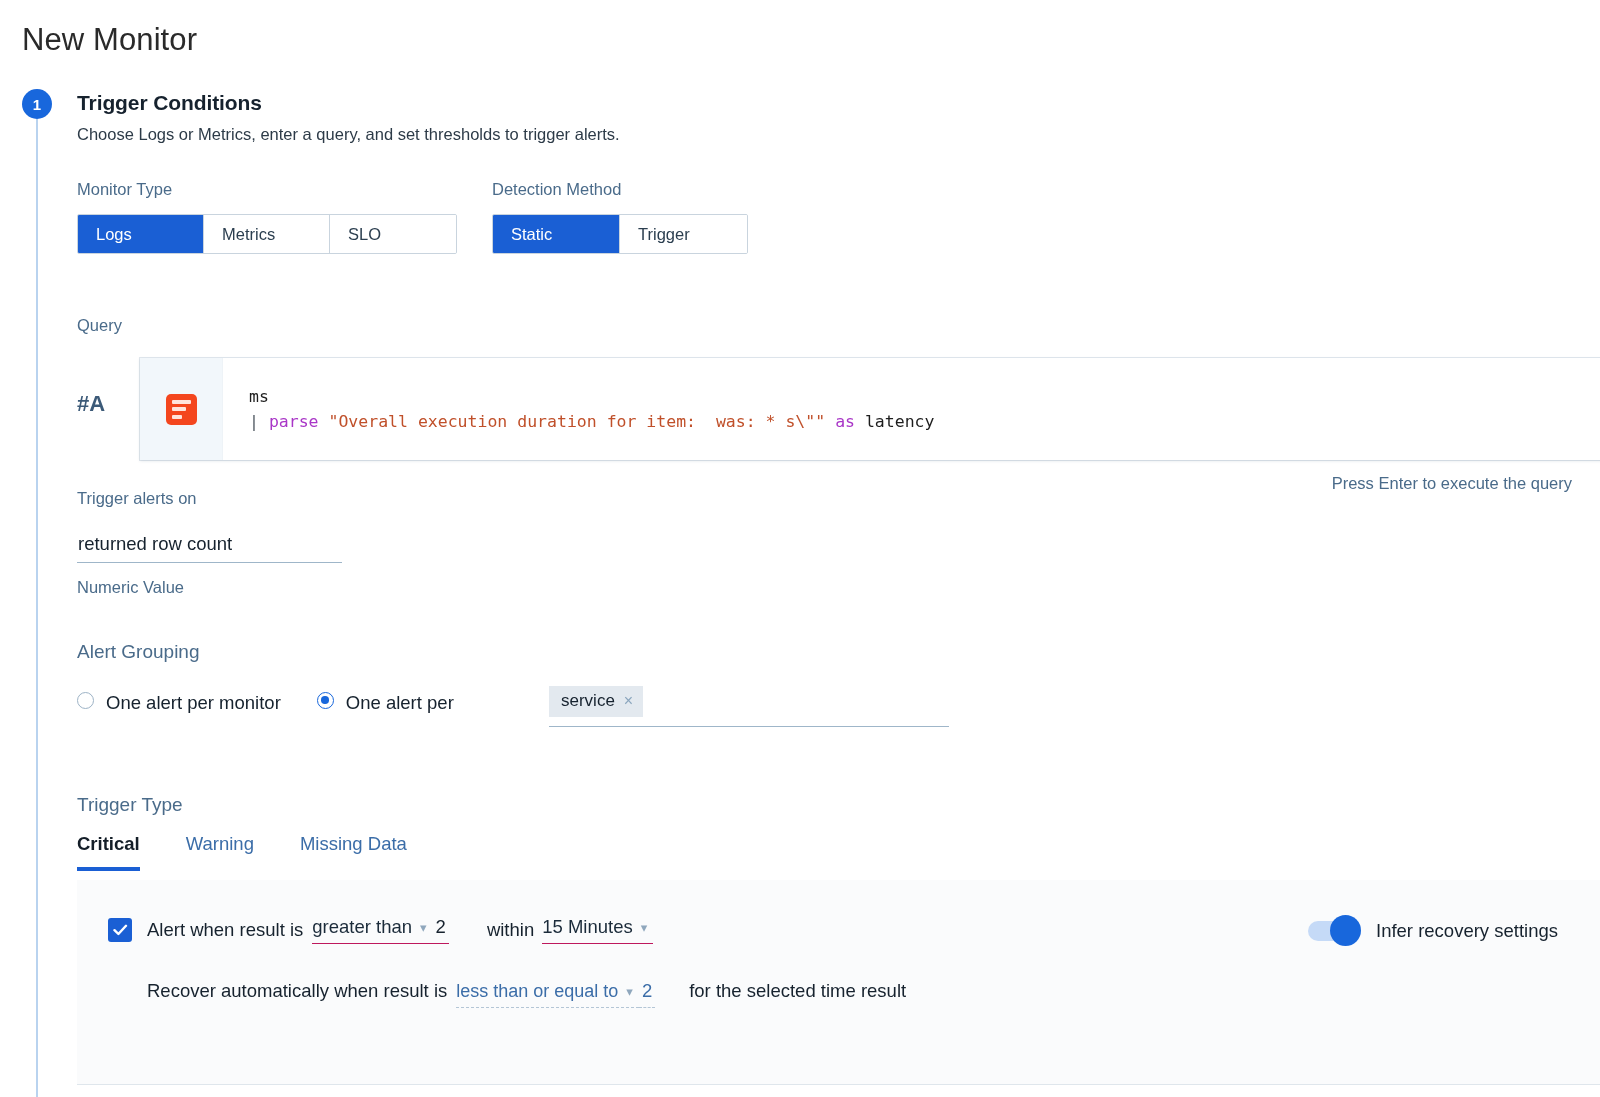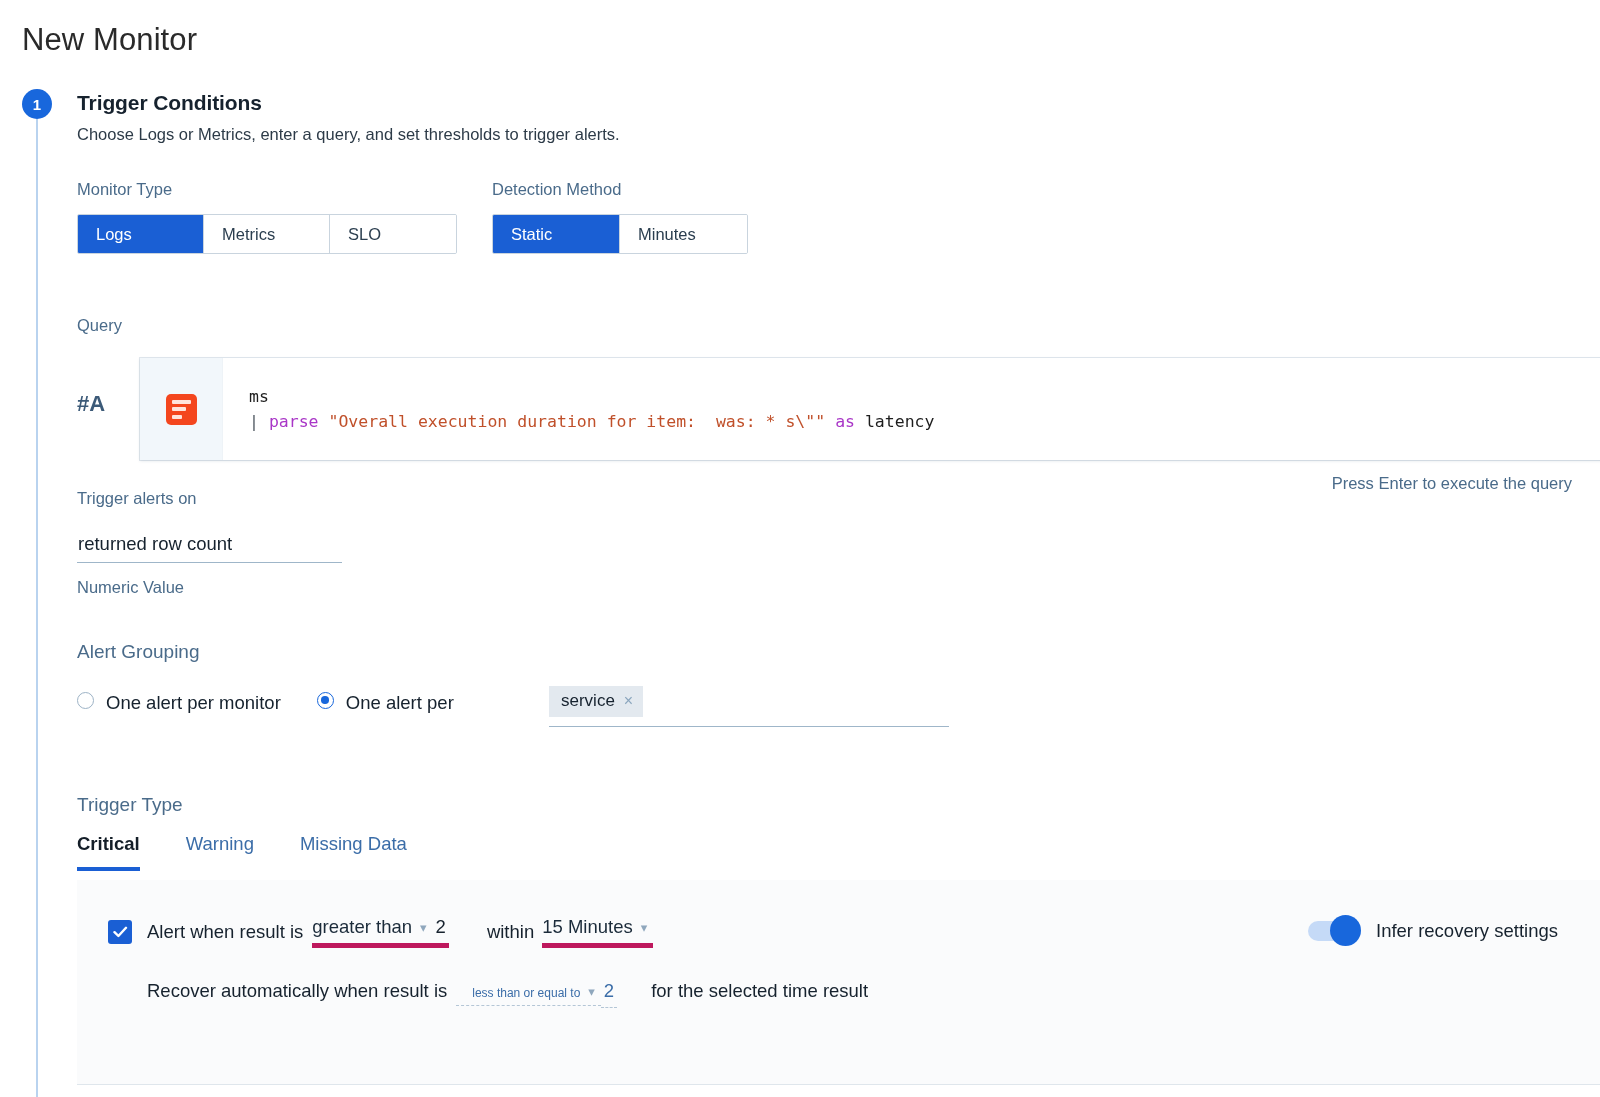--- a/index.html
+++ b/index.html
@@ -157,29 +157,29 @@
   .cb {
     width: 24px; height: 24px; border-radius: 3px; background: #1a5fd4;
     display: flex; align-items: center; justify-content: center; flex: none; cursor: pointer;
   }
   .cb svg { display: block; }
   .cond-text { font-size: 18.5px; color: #16222e; margin-left: 15px; }
 
   .dd { display: inline-flex; align-items: baseline; cursor: pointer; }
   .dd .ddtext { font-size: 18.5px; }
   .chev { display: inline-block; margin: 0 6px 0 8px; color: #8fa7bd; font-size: 13px; position: relative; top: -1px; }
-  .u-solid { border-bottom: 5px solid #be185d; }
+  .u-solid { border-bottom: 1px solid #be185d; }
   .u-dashed { border-bottom: 1px dashed #b4c6d6; }
 
   .dd-op { padding-bottom: 5px; }
   .num { font-size: 18.5px; color: #16222e; padding: 0 3px 5px 3px; display:inline-block; }
 
   .recover-row { position: absolute; left: 70px; top: 100px; display: flex; align-items: baseline; }
   .recover-lead { font-size: 18.5px; color: #16222e; }
-  .recover-op { color: #3b6da8; font-size: 12px; margin-left: 16px; }
+  .recover-op { color: #3b6da8; font-size: 18px; }
   .recover-num { color: #3b6da8; font-size: 18.5px; }
   .recover-tail { font-size: 18.5px; color: #16222e; margin-left: 34px; }
 
   .toggle-wrap {
     position: absolute; right: 42px; top: 40px; display: flex; align-items: center; gap: 16px;
   }
   .toggle {
     width: 52px; height: 20px; border-radius: 10px; background: #c5daf7;
     position: relative; cursor: pointer; flex: none;
   }
@@ -205,21 +205,21 @@
   <div class="flabel" style="left:77px; top:180px;">Monitor Type</div>
   <div class="seg" id="monitor-type">
     <div class="opt active">Logs</div>
     <div class="opt">Metrics</div>
     <div class="opt">SLO</div>
   </div>
 
   <div class="flabel" style="left:492px; top:180px;">Detection Method</div>
   <div class="seg" id="detection-method">
     <div class="opt active">Static</div>
-    <div class="opt">Minutes</div>
+    <div class="opt">Trigger</div>
   </div>
 
   <div class="flabel" style="left:77px; top:316px;">Query</div>
   <div class="query-hash">#A</div>
 
   <div class="query-box">
     <div class="query-icon-cell">
       <span class="logs-icon">
           <i></i>
           <i></i>

